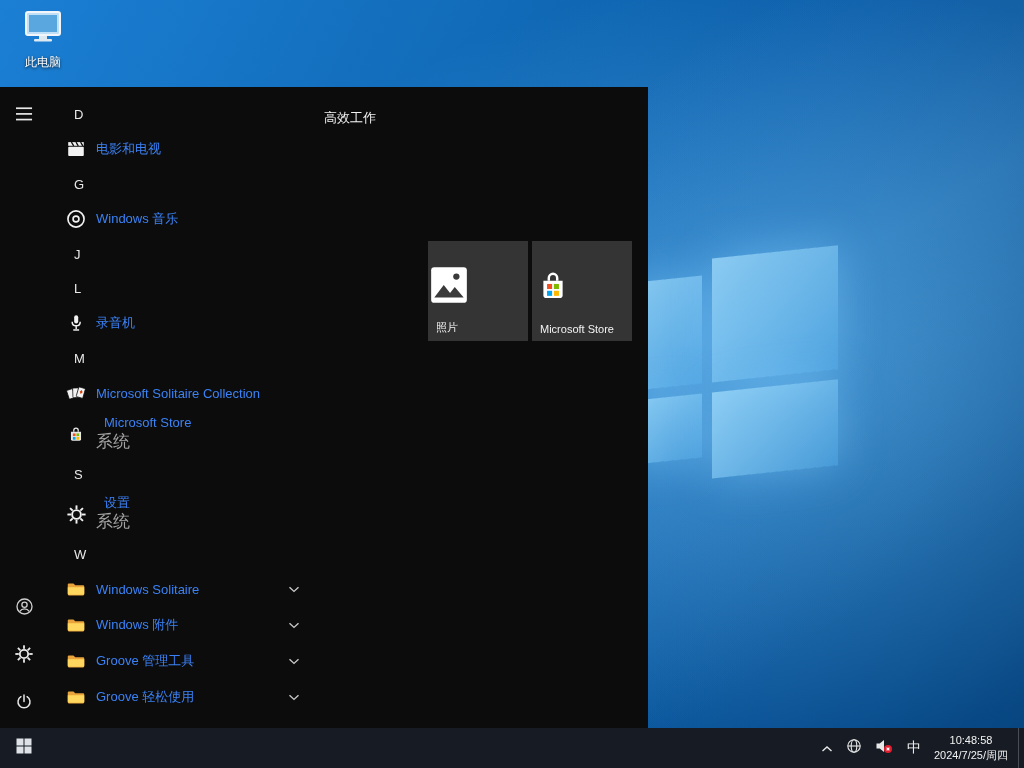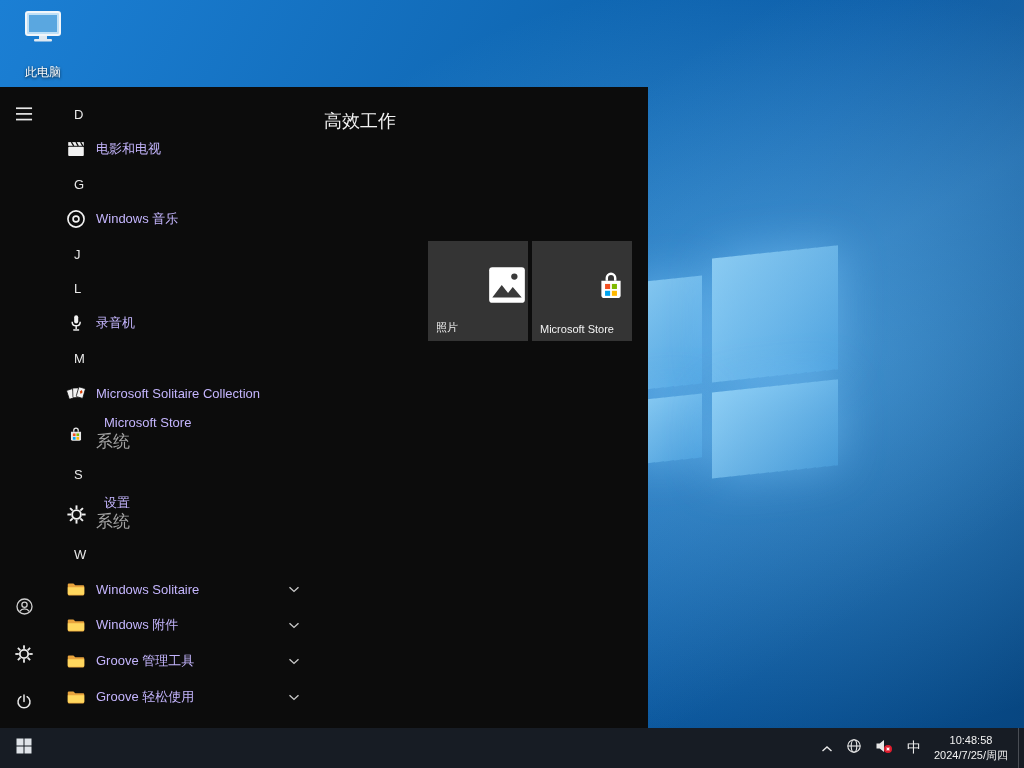--- a/index.html
+++ b/index.html
@@ -16,44 +16,44 @@
     background:linear-gradient(to bottom, rgba(140,210,255,0) 0%, rgba(140,210,255,.16) 46%, rgba(140,210,255,0) 100%);}
   .win-logo{position:absolute;left:628px;top:250px;width:215px;height:232px;transform:skewY(-6deg)}
   .pane{position:absolute;background:linear-gradient(135deg, rgba(160,220,252,.78), rgba(92,182,242,.46));
     box-shadow:0 0 46px rgba(130,205,255,.45)}
   .pane.tl{left:0;top:22px;width:74px;height:108px}
   .pane.tr{left:84px;top:6px;width:126px;height:124px}
   .pane.bl{left:0;top:140px;width:74px;height:64px}
   .pane.br{left:84px;top:140px;width:126px;height:86px}
 
   
-  .desktop-icon{position:absolute;left:12px;top:10px;width:62px;display:flex;flex-direction:column;align-items:center;gap:16px;cursor:default}
+  .desktop-icon{position:absolute;left:12px;top:10px;width:62px;display:flex;flex-direction:column;align-items:center;gap:6px;cursor:default}
   .desktop-icon .label{color:#fff;font-size:12px;text-shadow:0 1px 3px rgba(0,0,0,.9)}
 
   
   .start-menu{position:absolute;left:0;top:87px;width:648px;height:641px;background:#0c0c0c;display:flex;color:#f2f2f2}
   .rail{flex:0 0 48px;position:relative}
   .rail-btn{width:48px;height:48px;display:flex;align-items:center;justify-content:center}
   .rail-btn.hamburger{position:absolute;top:5px;left:0}
   .rail-bottom{position:absolute;bottom:0;left:0;display:flex;flex-direction:column}
 
   .app-list{flex:0 0 258px;width:258px;padding:10px 0 0 12px;overflow:hidden;display:flex;flex-direction:column}
   .letter-row{height:34px;display:flex;align-items:center;padding-left:14px;font-size:13px;color:#eaeaea}
   .app-row{height:36px;display:flex;align-items:center}
   .app-row.two-line{height:46px}
   .app-icon{flex:0 0 24px;width:24px;height:24px;margin-left:4px;display:flex;align-items:center;justify-content:center}
-  .app-label{margin-left:8px;font-size:13px;white-space:nowrap;color:#c4b5fd}
+  .app-label{margin-left:8px;font-size:13px;white-space:nowrap;color:#3b82f6}
   .app-text{margin-left:8px;display:flex;flex-direction:column;line-height:1.3}
   .app-sublabel{font-size:17px;color:#a3a3a3}
   .chevron{margin-left:auto;margin-right:6px;display:flex;align-items:center}
 
   .tiles-area{position:relative;flex:1}
-  .tiles-header{position:absolute;left:18px;top:22px;font-size:18px;color:#f2f2f2}
+  .tiles-header{position:absolute;left:18px;top:22px;font-size:13px;color:#f2f2f2}
   .tile-grid{position:absolute;left:122px;top:154px;display:flex;gap:4px}
-  .tile{width:100px;height:100px;background:#343434;position:relative;display:flex;align-items:center;justify-content:flex-end}
+  .tile{width:100px;height:100px;background:#343434;position:relative;display:flex;align-items:center;justify-content:flex-start}
   .tile-icon{transform:translateY(-4px)}
   .tile-label{position:absolute;left:8px;bottom:6px;font-size:11px;color:#f2f2f2;white-space:nowrap}
 
   
   .taskbar{position:absolute;left:0;top:728px;width:1024px;height:40px;background:#171c24;display:flex;align-items:stretch;color:#f2f2f2}
   .start-btn{width:48px;display:flex;align-items:center;justify-content:center}
   .tray{margin-left:auto;display:flex;align-items:stretch}
   .tray-btn{display:flex;align-items:center;justify-content:center}
   .tray-btn.chevron-up{width:26px}
   .tray-btn.globe{width:28px}

